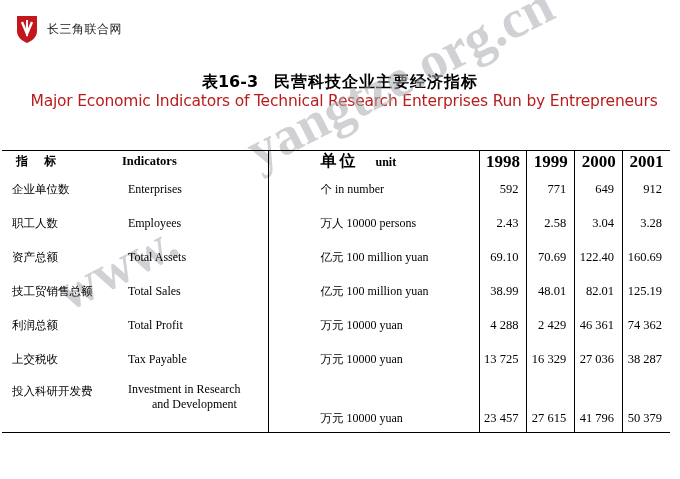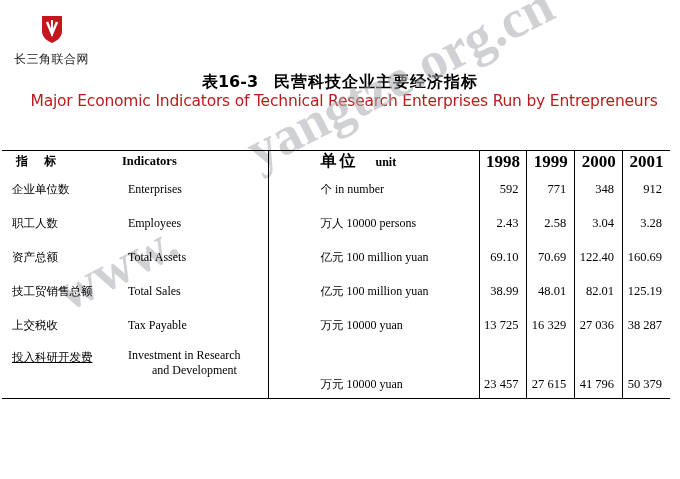--- a/index.html
+++ b/index.html
@@ -17,21 +17,20 @@
   }
 
   
   .logo-bar {
     position: absolute;
     top: 14px;
     left: 14px;
     display: flex;
     align-items: center;
     gap: 7px;
-    flex-direction: column;
   }
   .logo-mark {
     width: 26px;
     height: 30px;
     display: block;
   }
   .logo-text {
     font-family: "DejaVu Sans", sans-serif;
     font-size: 12px;
     color: #1b1b1b;
@@ -192,21 +191,21 @@
   .c-num {
     text-align: right;
     padding-right: 8px !important;
     font-family: "Liberation Serif", serif;
     font-size: 12.5px;
     border-right: 1.1px solid #000;
     white-space: nowrap;
   }
   .c-num.last { border-right: none; }
   .tall td { height: 48px; vertical-align: middle; }
-  .tall .c-cn { vertical-align: top; padding-top: 8px !important; text-decoration: underline; }
+  .tall .c-cn { vertical-align: top; padding-top: 8px !important; }
   .tall .c-en { vertical-align: top; padding-top: 6px !important; }
   .tall .c-unit { vertical-align: bottom; padding-bottom: 6px !important; }
   .tall .c-num { vertical-align: bottom; padding-bottom: 6px !important; }
 
   .rule-bottom td {
     border-bottom: 1.6px solid #000;
     height: 0;
   }
 </style>
 </head>
@@ -246,21 +245,21 @@
         <th class="th-year">1999</th>
         <th class="th-year">2000</th>
         <th class="th-year last">2001</th>
       </tr>
       <tr class="">
         <td class="c-cn">企业单位数</td>
         <td class="c-en">Enterprises</td>
         <td class="c-unit"><span class="cn">个</span> in number</td>
         <td class="c-num">592</td>
         <td class="c-num">771</td>
-        <td class="c-num">348</td>
+        <td class="c-num">649</td>
         <td class="c-num last">912</td>
       </tr>
       <tr class="">
         <td class="c-cn">职工人数</td>
         <td class="c-en">Employees</td>
         <td class="c-unit"><span class="cn">万人</span> 10000 persons</td>
         <td class="c-num">2.43</td>
         <td class="c-num">2.58</td>
         <td class="c-num">3.04</td>
         <td class="c-num last">3.28</td>
@@ -275,20 +274,29 @@
         <td class="c-num last">160.69</td>
       </tr>
       <tr class="">
         <td class="c-cn">技工贸销售总额</td>
         <td class="c-en">Total Sales</td>
         <td class="c-unit"><span class="cn">亿元</span> 100 million yuan</td>
         <td class="c-num">38.99</td>
         <td class="c-num">48.01</td>
         <td class="c-num">82.01</td>
         <td class="c-num last">125.19</td>
+      </tr>
+      <tr class="">
+        <td class="c-cn">利润总额</td>
+        <td class="c-en">Total Profit</td>
+        <td class="c-unit"><span class="cn">万元</span> 10000 yuan</td>
+        <td class="c-num">4 288</td>
+        <td class="c-num">2 429</td>
+        <td class="c-num">46 361</td>
+        <td class="c-num last">74 362</td>
       </tr>
       <tr class="">
         <td class="c-cn">上交税收</td>
         <td class="c-en">Tax Payable</td>
         <td class="c-unit"><span class="cn">万元</span> 10000 yuan</td>
         <td class="c-num">13 725</td>
         <td class="c-num">16 329</td>
         <td class="c-num">27 036</td>
         <td class="c-num last">38 287</td>
       </tr>

